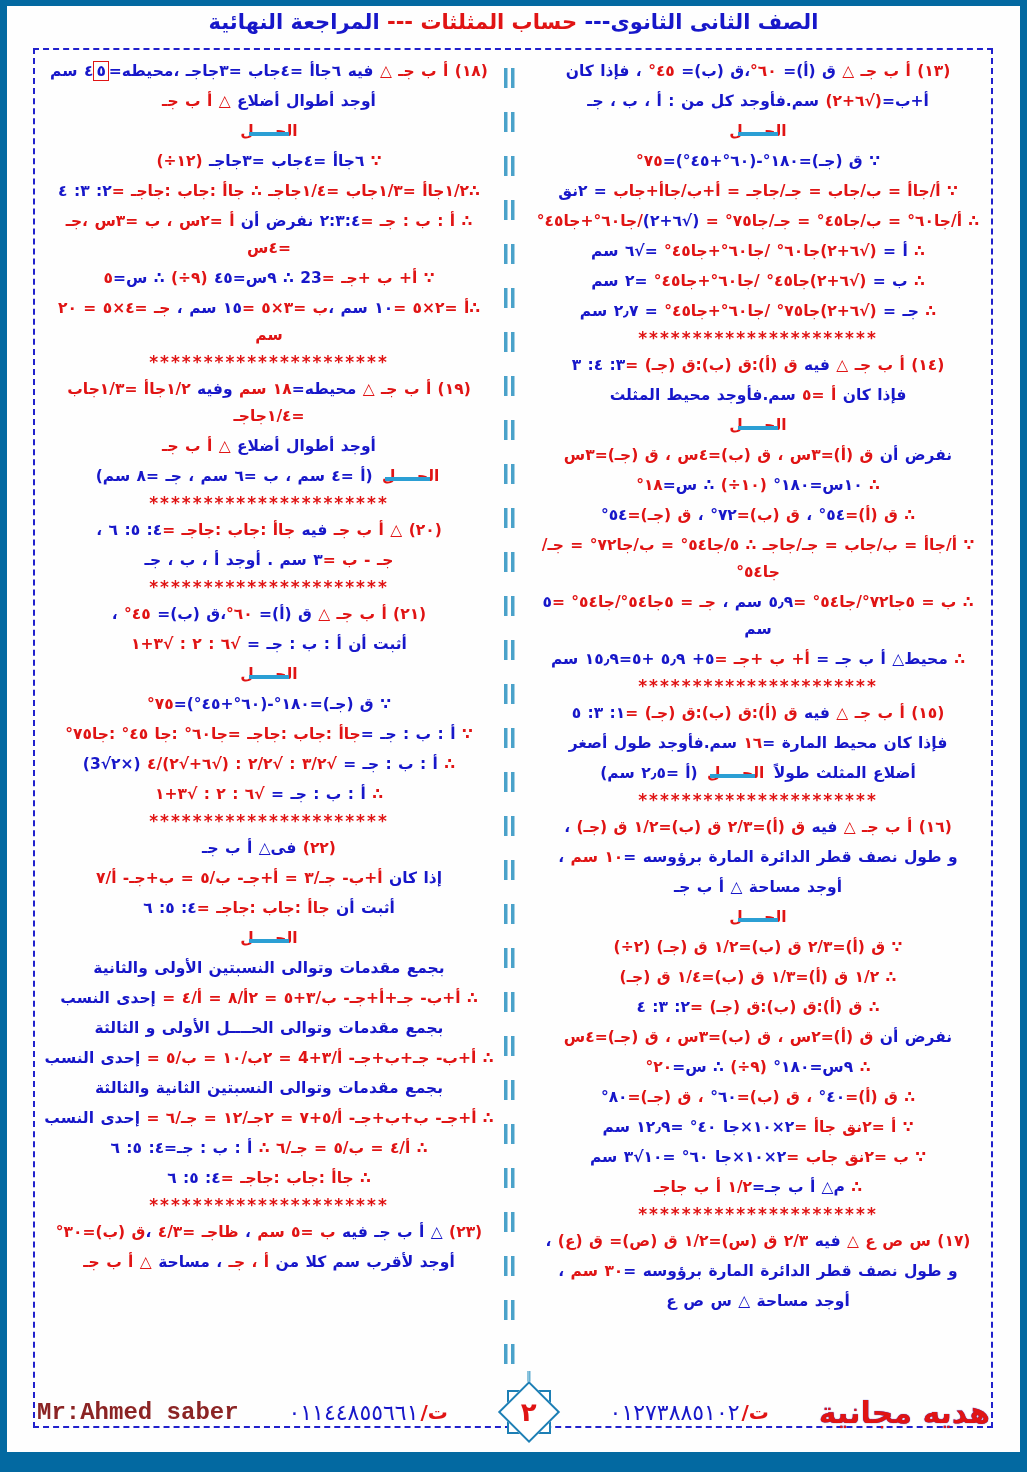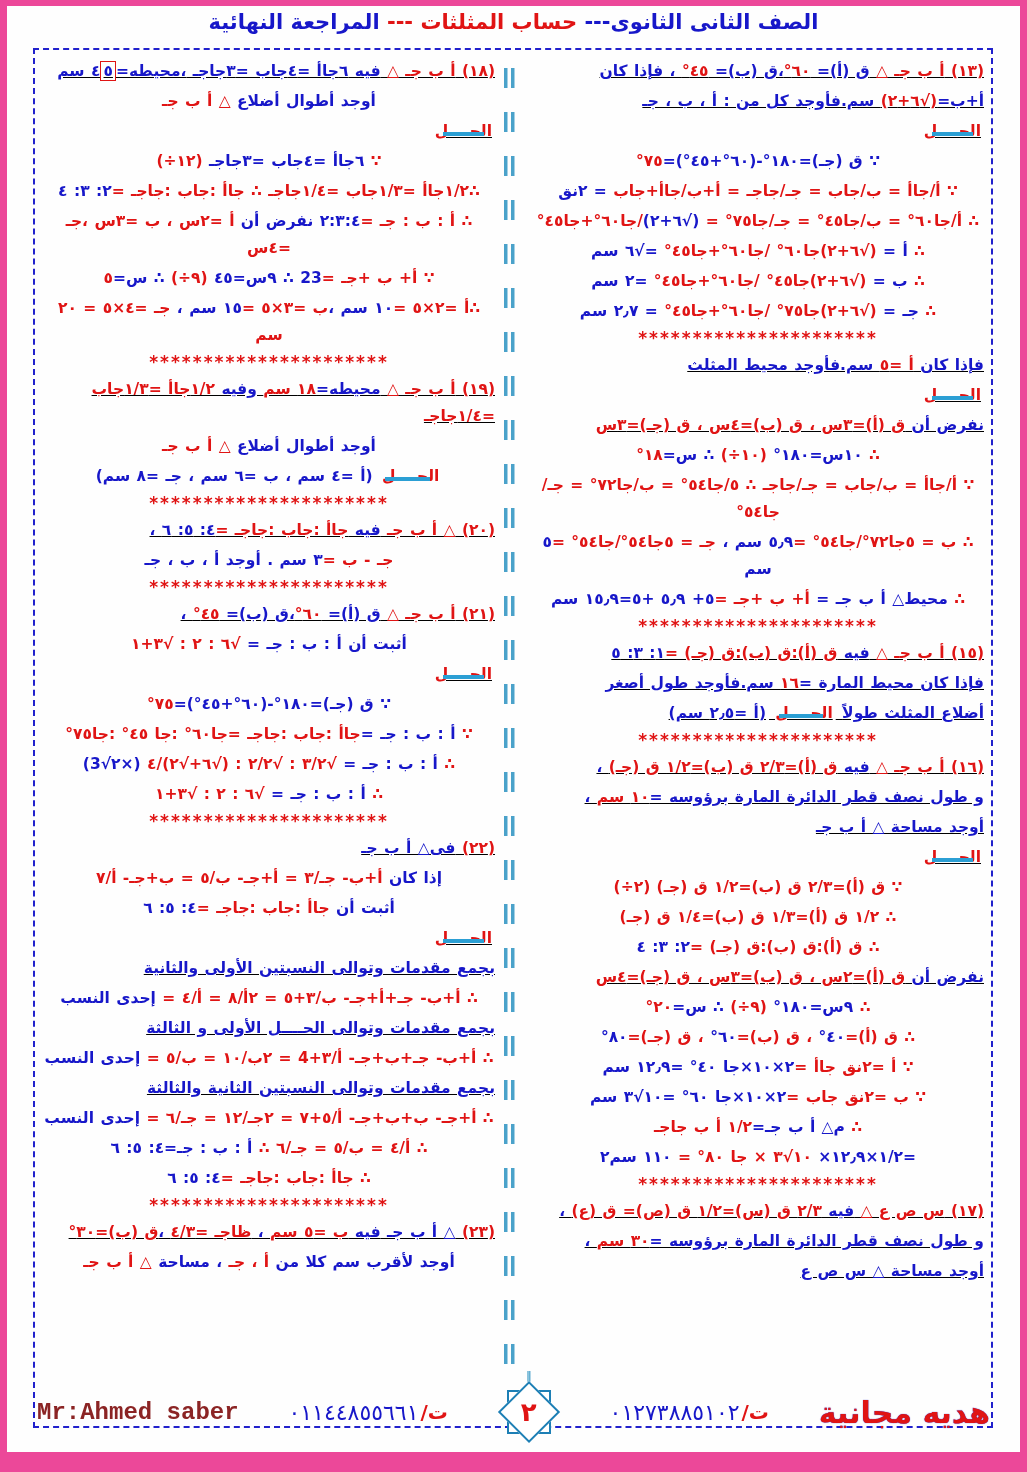--- a/index.html
+++ b/index.html
@@ -1,33 +1,33 @@
 <!DOCTYPE html>
 <html lang="ar" dir="rtl"><head>
 <meta charset="utf-8">
 <style>
   html,body{margin:0;padding:0;background:#101010;}
-  .stage{position:relative;width:1027px;height:1472px;background:#ec4899;overflow:hidden;
+  .stage{position:relative;width:1027px;height:1472px;background:#0369a1;overflow:hidden;
          font-family:"DejaVu Sans","Liberation Sans",sans-serif;}
   .paper{position:absolute;left:7px;top:6px;width:1013px;height:1446px;background:#fefefe;direction:rtl;}
   .header{position:absolute;top:4px;left:0;right:0;text-align:center;font-size:21px;font-weight:bold;
           letter-spacing:0;white-space:nowrap;}
   .hb{color:#1717c9;} .hr{color:#e01414;}
   .outer-box{position:absolute;left:26px;top:42px;width:960px;height:1380px;
              border:2.5px dashed #2121cc;box-sizing:border-box;}
   .divider{position:absolute;left:497px;top:62px;width:11px;height:1300px;
            background-image:repeating-linear-gradient(to bottom,#4aa2ca 0 20px,transparent 20px 44px),
                             repeating-linear-gradient(to bottom,#4aa2ca 0 20px,transparent 20px 44px);
            background-size:3.5px 100%,3.5px 100%;background-position:0 0,7px 0;background-repeat:no-repeat;}
   .col{position:absolute;top:52px;direction:rtl;}
   .col-right{right:36px;width:452px;}
   .col-left{left:36px;width:452px;}
   .line{min-height:27px;line-height:27px;font-size:15.5px;font-weight:bold;text-align:center;
         margin-bottom:3px;word-spacing:1px;}
-  .a-r{text-align:right;text-decoration:underline;}
+  .a-r{}
   .stars{min-height:20px;line-height:20px;}
   .stars span{letter-spacing:2px;font-size:17px;}
   .sg-r{color:#e01414;} .sg-b{color:#1717c9;}
   .sg-box{color:#1717c9;border:1.6px solid #e01414;padding:0 2px;}
   .sg-hl{color:#e01414;position:relative;padding:0 3px;}
   .sg-hl::after{content:"";position:absolute;left:18%;right:18%;top:56%;height:4px;background:#2b9fd4;}
   .footer{position:absolute;left:30px;right:30px;top:1378px;height:56px;display:flex;align-items:center;
           justify-content:space-between;direction:rtl;}
   .gift{color:#e01414;font-size:30px;font-weight:bold;text-shadow:0 0 1px #1717c9;}
   .phone-group{display:inline-flex;align-items:center;gap:2px;}
@@ -62,24 +62,26 @@
         <div class="line a-r"><span class="sg-r">(١٣) </span><span class="sg-r">أ ب جـ △ </span><span class="sg-b">ق (أ)= </span><span class="sg-r">٦٠°</span><span class="sg-b">،ق (ب)= </span><span class="sg-r">٤٥°</span><span class="sg-b"> ، فإذا كان</span></div>
         <div class="line a-r"><span class="sg-b">أ+ب=</span><span class="sg-r">(√٦+٢)</span><span class="sg-b"> سم.فأوجد كل من : أ ، ب ، جـ</span></div>
         <div class="line a-r"><span class="sg-hl">الحــــل</span></div>
         <div class="line a-c"><span class="sg-b">∵ </span><span class="sg-b">ق (جـ)=١٨٠°-(٦٠°+٤٥°)=</span><span class="sg-r">٧٥°</span></div>
         <div class="line a-c"><span class="sg-r">∵ </span><span class="sg-r">أ/جاأ = ب/جاب = جـ/جاجـ = أ+ب/جاأ+جاب </span><span class="sg-b">= ٢نق</span></div>
         <div class="line a-c"><span class="sg-r">∴ </span><span class="sg-r">أ/جا٦٠° = ب/جا٤٥° = جـ/جا٧٥° = </span><span class="sg-b">(√٦+٢)</span><span class="sg-r">/جا٦٠°+جا٤٥°</span></div>
         <div class="line a-c"><span class="sg-r">∴ </span><span class="sg-b">أ = </span><span class="sg-r">(√٦+٢)جا٦٠° /جا٦٠°+جا٤٥° </span><span class="sg-b">=√٦ سم</span></div>
         <div class="line a-c"><span class="sg-r">∴ </span><span class="sg-b">ب = </span><span class="sg-r">(√٦+٢)جا٤٥° /جا٦٠°+جا٤٥° </span><span class="sg-b">=٢ سم</span></div>
         <div class="line a-c"><span class="sg-r">∴ </span><span class="sg-b">جـ = </span><span class="sg-r">(√٦+٢)جا٧٥° /جا٦٠°+جا٤٥° </span><span class="sg-b">= ٢٫٧ سم</span></div>
         <div class="line stars a-c"><span class="sg-r">**********************</span></div>
+        <div class="line a-r"><span class="sg-r">(١٤) </span><span class="sg-r">أ ب جـ △ </span><span class="sg-b">فيه </span><span class="sg-r">ق (أ):ق (ب):ق (جـ) =</span><span class="sg-b">٣: ٤: ٣</span></div>
         <div class="line a-r"><span class="sg-b">فإذا كان </span><span class="sg-r">أ =٥</span><span class="sg-b"> سم.فأوجد محيط المثلث</span></div>
         <div class="line a-r"><span class="sg-hl">الحــــل</span></div>
         <div class="line a-r"><span class="sg-b">نفرض أن </span><span class="sg-r">ق (أ)=٣س ، ق (ب)=٤س ، ق (جـ)=٣س</span></div>
         <div class="line a-c"><span class="sg-r">∴ </span><span class="sg-b">١٠س=١٨٠°</span><span class="sg-r">    (١٠÷)    </span><span class="sg-b">∴ س=</span><span class="sg-r">١٨°</span></div>
+        <div class="line a-c"><span class="sg-r">∴ </span><span class="sg-r">ق (أ)=</span><span class="sg-b">٥٤°</span><span class="sg-b"> ، </span><span class="sg-r">ق (ب)=</span><span class="sg-b">٧٢°</span><span class="sg-b"> ، </span><span class="sg-r">ق (جـ)=</span><span class="sg-b">٥٤°</span></div>
         <div class="line a-c"><span class="sg-r">∵ </span><span class="sg-r">أ/جاأ = ب/جاب = جـ/جاجـ </span><span class="sg-r">∴ </span><span class="sg-r">٥/جا٥٤° = ب/جا٧٢° = جـ/جا٥٤°</span></div>
         <div class="line a-c"><span class="sg-r">∴ </span><span class="sg-r">ب = ٥جا٧٢°/جا٥٤° =</span><span class="sg-b">٥٫٩ سم</span><span class="sg-b"> ، </span><span class="sg-r">جـ = ٥جا٥٤°/جا٥٤° =</span><span class="sg-b">٥ سم</span></div>
         <div class="line a-c"><span class="sg-r">∴ </span><span class="sg-b">محيط△ أ ب جـ = </span><span class="sg-r">أ+ ب +جـ =</span><span class="sg-b">٥+ ٥٫٩ +٥=</span><span class="sg-b">١٥٫٩ سم</span></div>
         <div class="line stars a-c"><span class="sg-r">**********************</span></div>
         <div class="line a-r"><span class="sg-r">(١٥) </span><span class="sg-r">أ ب جـ △ </span><span class="sg-b">فيه </span><span class="sg-r">ق (أ):ق (ب):ق (جـ) =</span><span class="sg-b">١: ٣: ٥</span></div>
         <div class="line a-r"><span class="sg-b">فإذا كان محيط المارة =</span><span class="sg-r">١٦</span><span class="sg-b"> سم.فأوجد طول أصغر</span></div>
         <div class="line a-r"><span class="sg-b">أضلاع المثلث طولاً</span><span class="sg-b">        </span><span class="sg-hl">الحــــل </span><span class="sg-b">(أ =٢٫٥ سم)</span></div>
         <div class="line stars a-c"><span class="sg-r">**********************</span></div>
         <div class="line a-r"><span class="sg-r">(١٦) </span><span class="sg-r">أ ب جـ △ </span><span class="sg-b">فيه </span><span class="sg-r">ق (أ)=٢/٣ ق (ب)=١/٢ ق (جـ)</span><span class="sg-b"> ، </span></div>
         <div class="line a-r"><span class="sg-b">و طول نصف قطر الدائرة المارة برؤوسه =</span><span class="sg-r">١٠ سم</span><span class="sg-b"> ،</span></div>
@@ -87,21 +89,20 @@
         <div class="line a-r"><span class="sg-hl">الحــــل</span></div>
         <div class="line a-c"><span class="sg-r">∵ </span><span class="sg-r">ق (أ)=٢/٣ ق (ب)=١/٢ ق (جـ)</span><span class="sg-r">      (٢÷)</span></div>
         <div class="line a-c"><span class="sg-r">∴ </span><span class="sg-r">١/٢ ق (أ)=١/٣ ق (ب)=١/٤ ق (جـ)</span></div>
         <div class="line a-c"><span class="sg-r">∴ </span><span class="sg-r">ق (أ):ق (ب):ق (جـ) =</span><span class="sg-b">٢: ٣: ٤</span></div>
         <div class="line a-r"><span class="sg-b">نفرض أن </span><span class="sg-r">ق (أ)=٢س ، ق (ب)=٣س ، ق (جـ)=٤س</span></div>
         <div class="line a-c"><span class="sg-r">∴ </span><span class="sg-b">٩س=١٨٠°</span><span class="sg-r">    (٩÷)    </span><span class="sg-b">∴ س=</span><span class="sg-r">٢٠°</span></div>
         <div class="line a-c"><span class="sg-r">∴ </span><span class="sg-r">ق (أ)=</span><span class="sg-b">٤٠°</span><span class="sg-r"> ، ق (ب)=</span><span class="sg-b">٦٠°</span><span class="sg-r"> ، ق (جـ)=</span><span class="sg-b">٨٠°</span></div>
         <div class="line a-c"><span class="sg-r">∵ </span><span class="sg-r">أ =٢نق جاأ =</span><span class="sg-b">٢×١٠×جا ٤٠° =</span><span class="sg-b">١٢٫٩ سم</span></div>
         <div class="line a-c"><span class="sg-r">∵ </span><span class="sg-r">ب =٢نق جاب =</span><span class="sg-b">٢×١٠×جا ٦٠° =</span><span class="sg-b">١٠√٣ سم</span></div>
         <div class="line a-c"><span class="sg-r">∴ </span><span class="sg-b">م△ أ ب جـ=</span><span class="sg-r">١/٢ أ ب جاجـ</span></div>
-        <div class="line a-c"><span class="sg-b">=١/٢×١٢٫٩× </span><span class="sg-r">١٠√٣</span><span class="sg-r"> × جا ٨٠° = </span><span class="sg-b">١١٠ سم٢</span></div>
         <div class="line stars a-c"><span class="sg-r">**********************</span></div>
         <div class="line a-r"><span class="sg-r">(١٧) </span><span class="sg-r">س ص ع △ </span><span class="sg-b">فيه </span><span class="sg-r">٢/٣ ق (س)=١/٢ ق (ص)= ق (ع)</span><span class="sg-b"> ، </span></div>
         <div class="line a-r"><span class="sg-b">و طول نصف قطر الدائرة المارة برؤوسه =</span><span class="sg-r">٣٠ سم</span><span class="sg-b"> ،</span></div>
         <div class="line a-r"><span class="sg-b">أوجد مساحة △ س ص ع</span></div>
       </div>
     <div class="col col-left">
         <div class="line a-r"><span class="sg-r">(١٨) </span><span class="sg-r">أ ب جـ △ </span><span class="sg-b">فيه </span><span class="sg-b">٦جاأ =٤جاب =٣جاجـ </span><span class="sg-b">،محيطه=٤</span><span class="sg-box">٥</span><span class="sg-b"> سم</span></div>
         <div class="line a-c"><span class="sg-b">أوجد أطوال أضلاع </span><span class="sg-r">△ أ ب جـ</span></div>
         <div class="line a-r"><span class="sg-hl">الحــــل</span></div>
         <div class="line a-c"><span class="sg-r">∵ </span><span class="sg-b">٦جاأ =٤جاب =٣جاجـ</span><span class="sg-r">      (١٢÷)</span></div>

